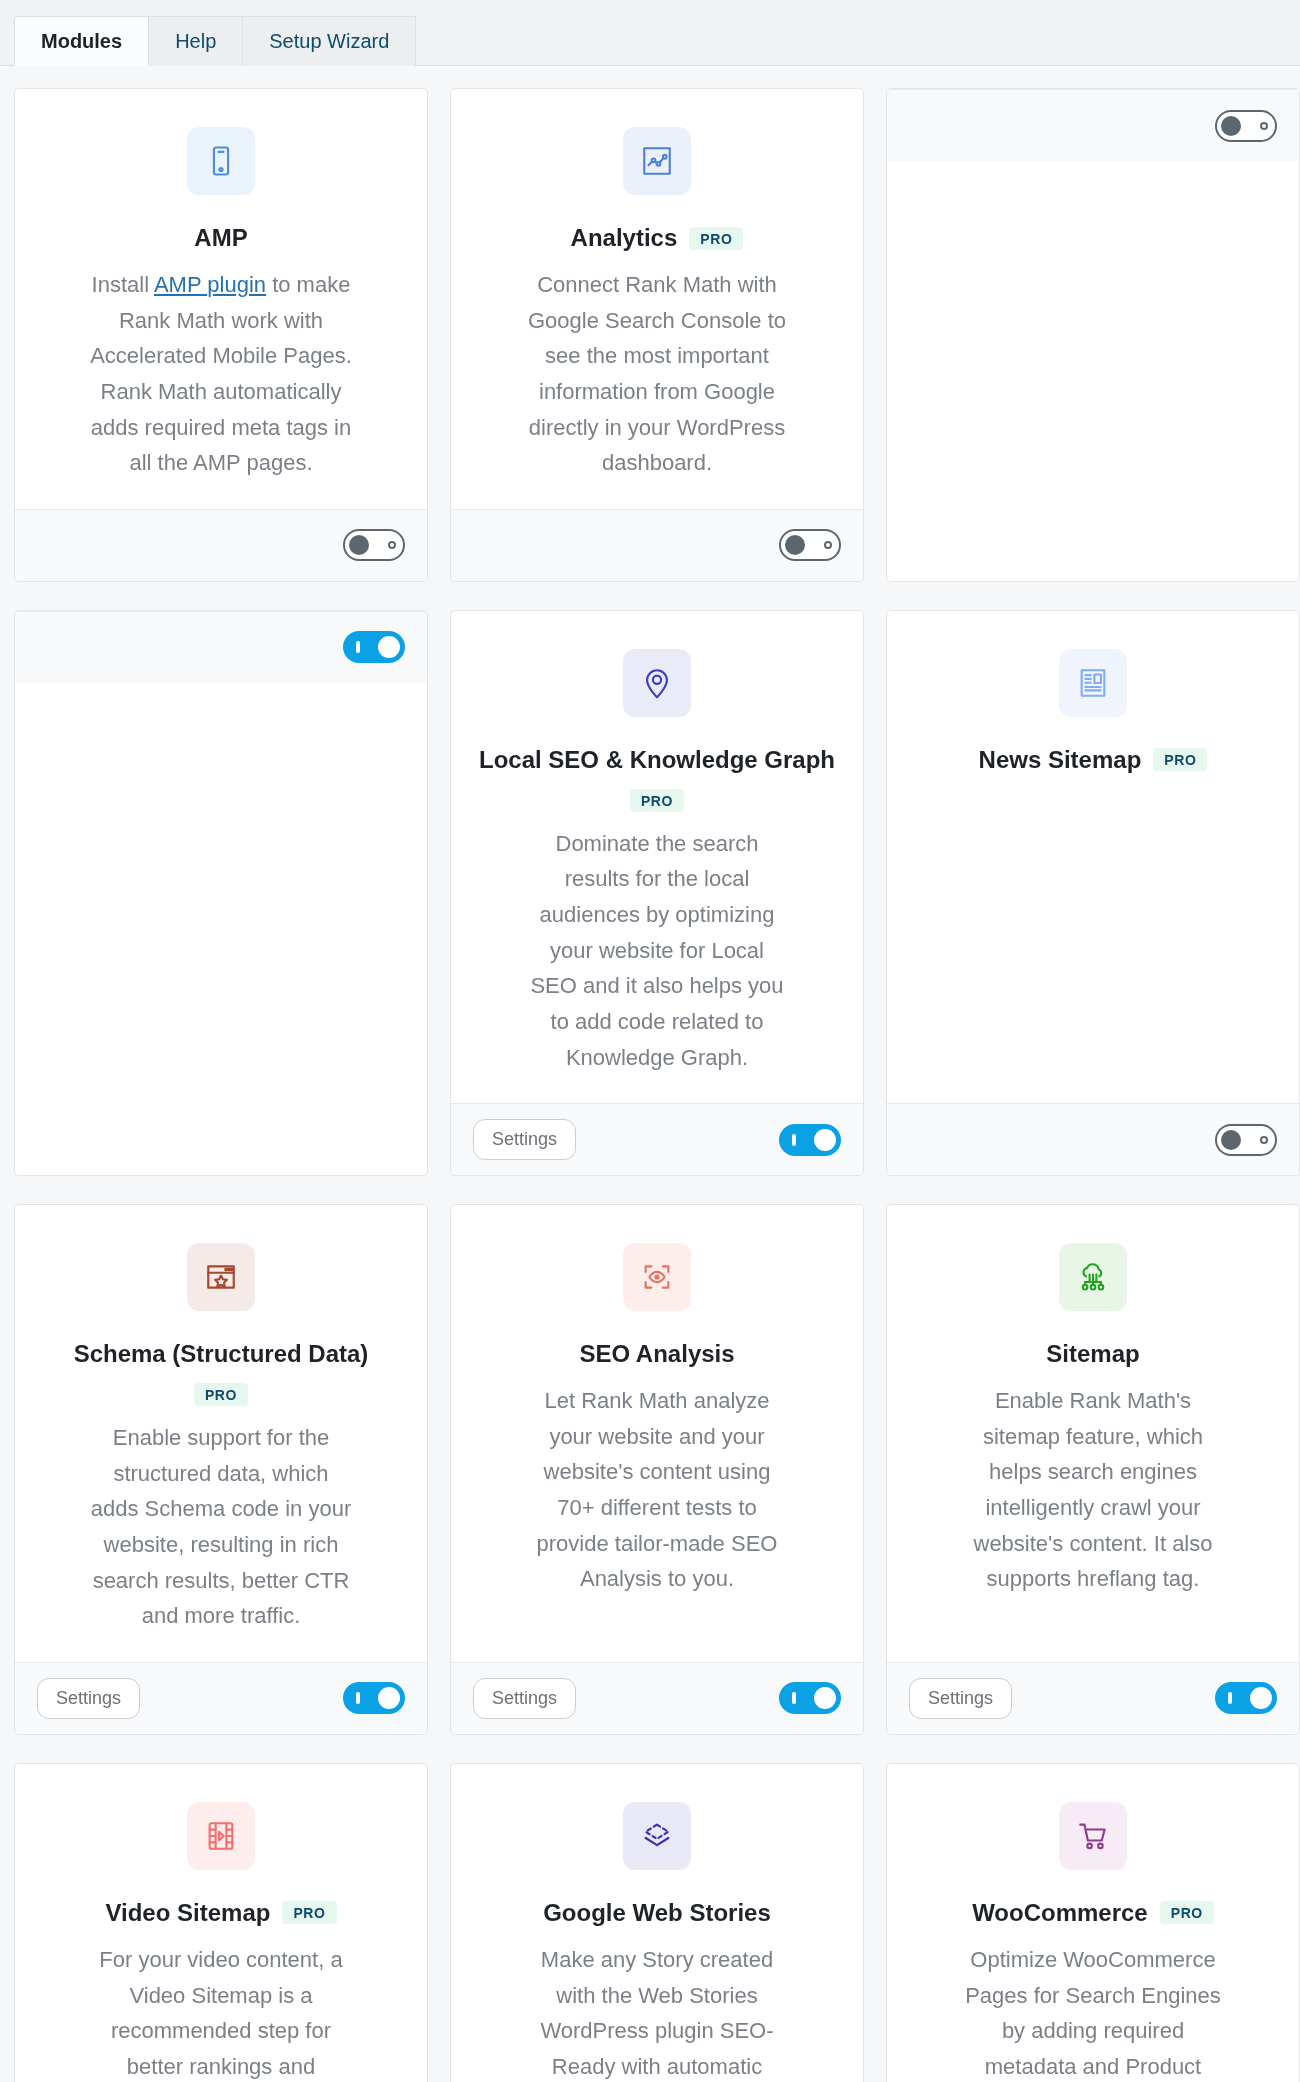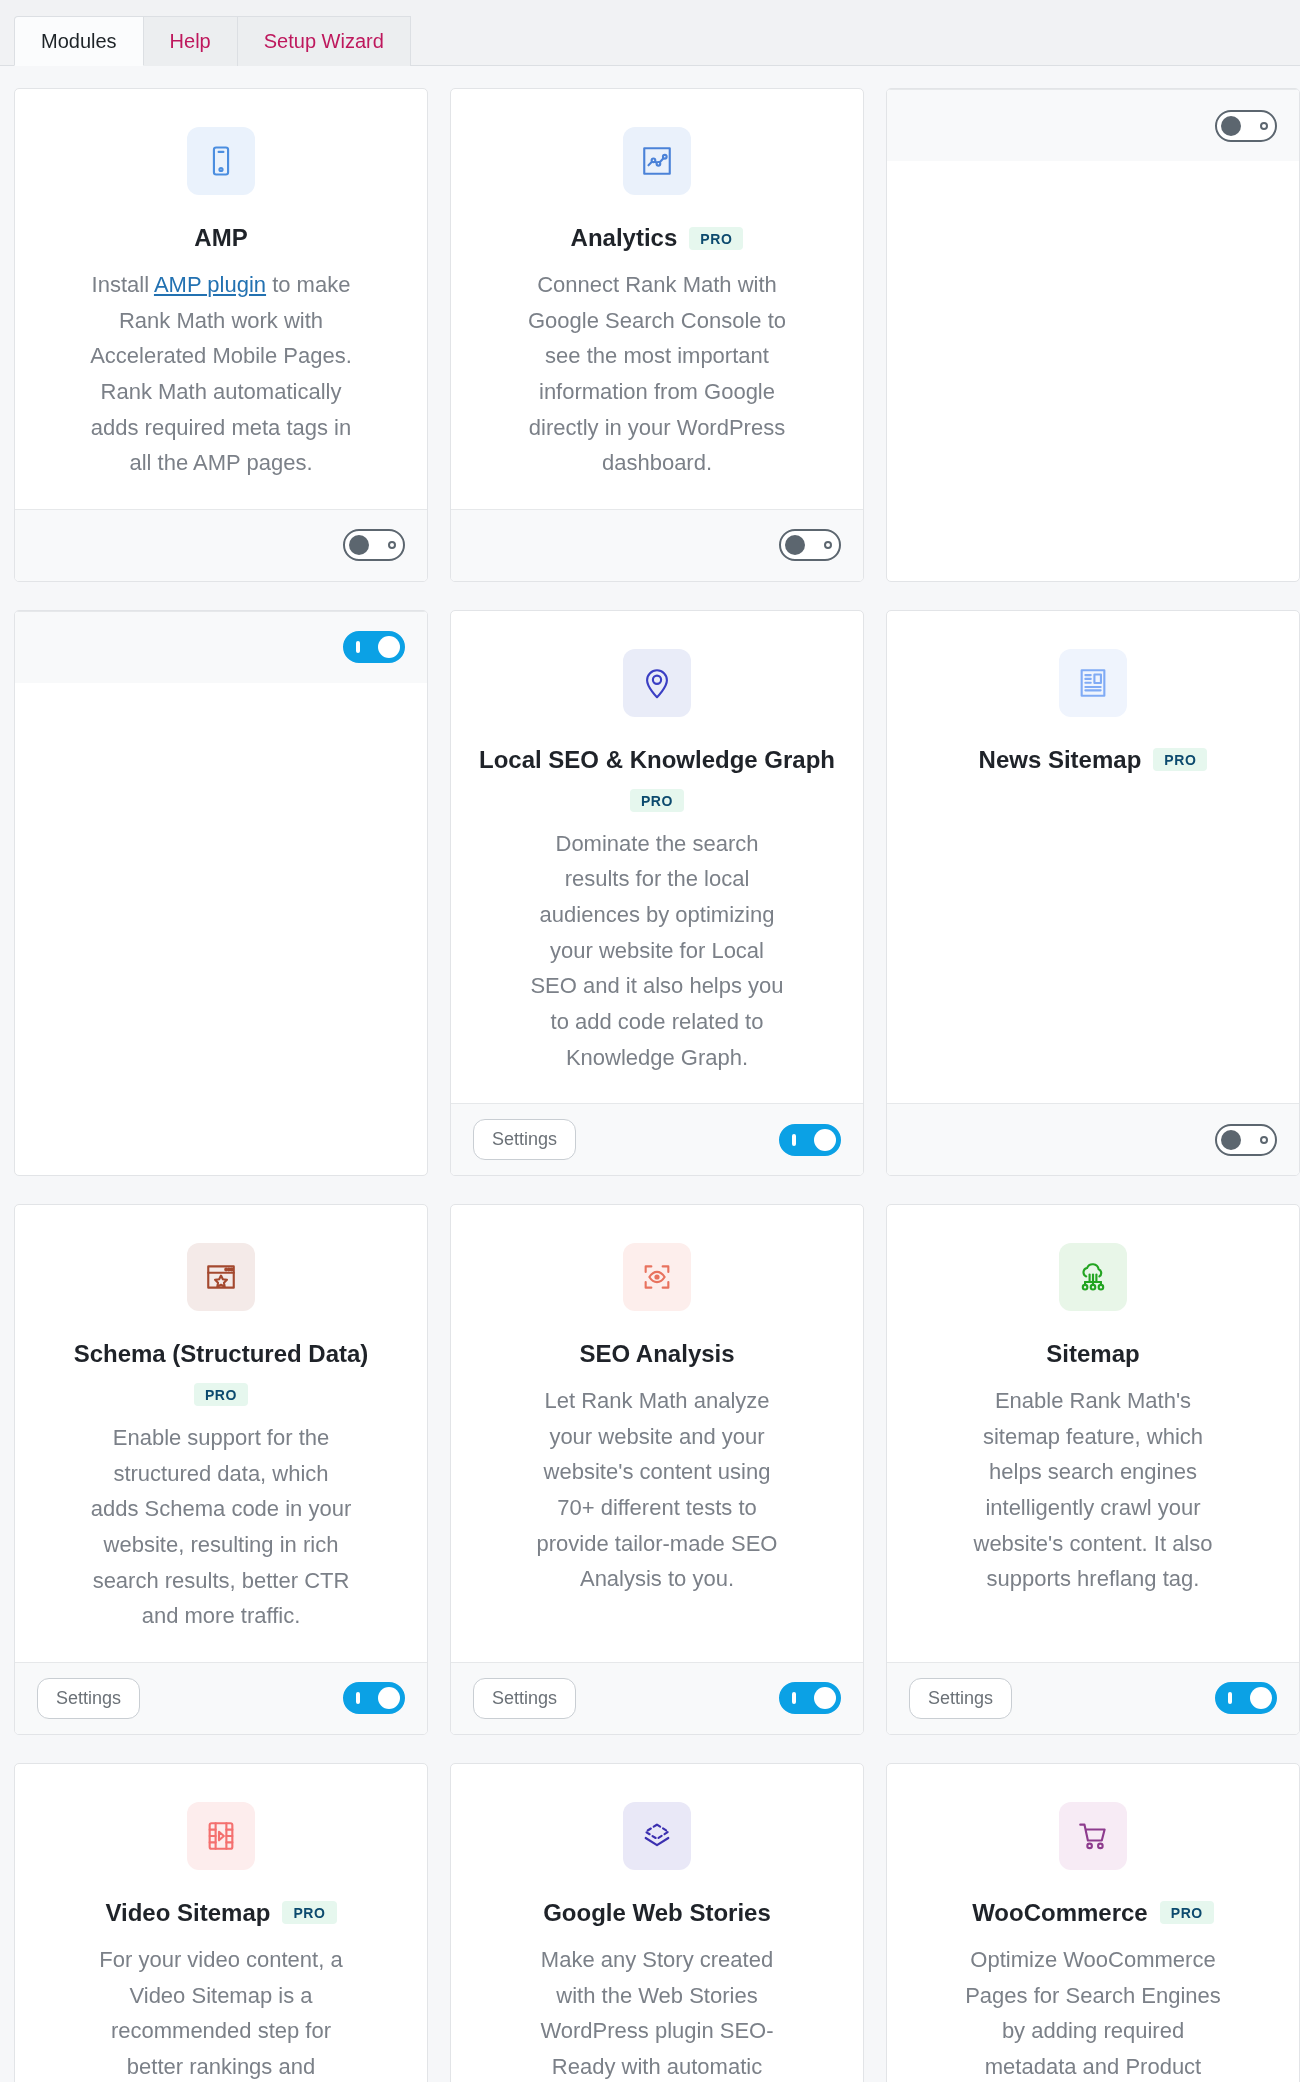--- a/index.html
+++ b/index.html
@@ -20,35 +20,35 @@
     display: flex;
     align-items: flex-end;
     padding-left: 14px;
   }
   .tab {
     height: 50px;
     display: flex;
     align-items: center;
     padding: 0 26px;
     font-size: 20px;
-    color: #be185d;
+    color: #0c4a6e;
     background: #eceef0;
     border: 1px solid #dcdfe3;
     border-bottom: none;
     border-left: none;
     position: relative;
     top: 1px;
     cursor: pointer;
     white-space: nowrap;
   }
   .tab:first-child { border-left: 1px solid #dcdfe3; border-radius: 4px 0 0 0; }
   .tab.active {
     background: #fbfcfd;
     color: #1d2327;
-    font-weight: normal;
+    font-weight: bold;
     border-bottom: 1px solid #fbfcfd;
   }
 
   
   .grid {
     display: grid;
     grid-template-columns: repeat(3, 1fr);
     gap: 28px 22px;
     padding: 22px 0 18px 14px;
   }

